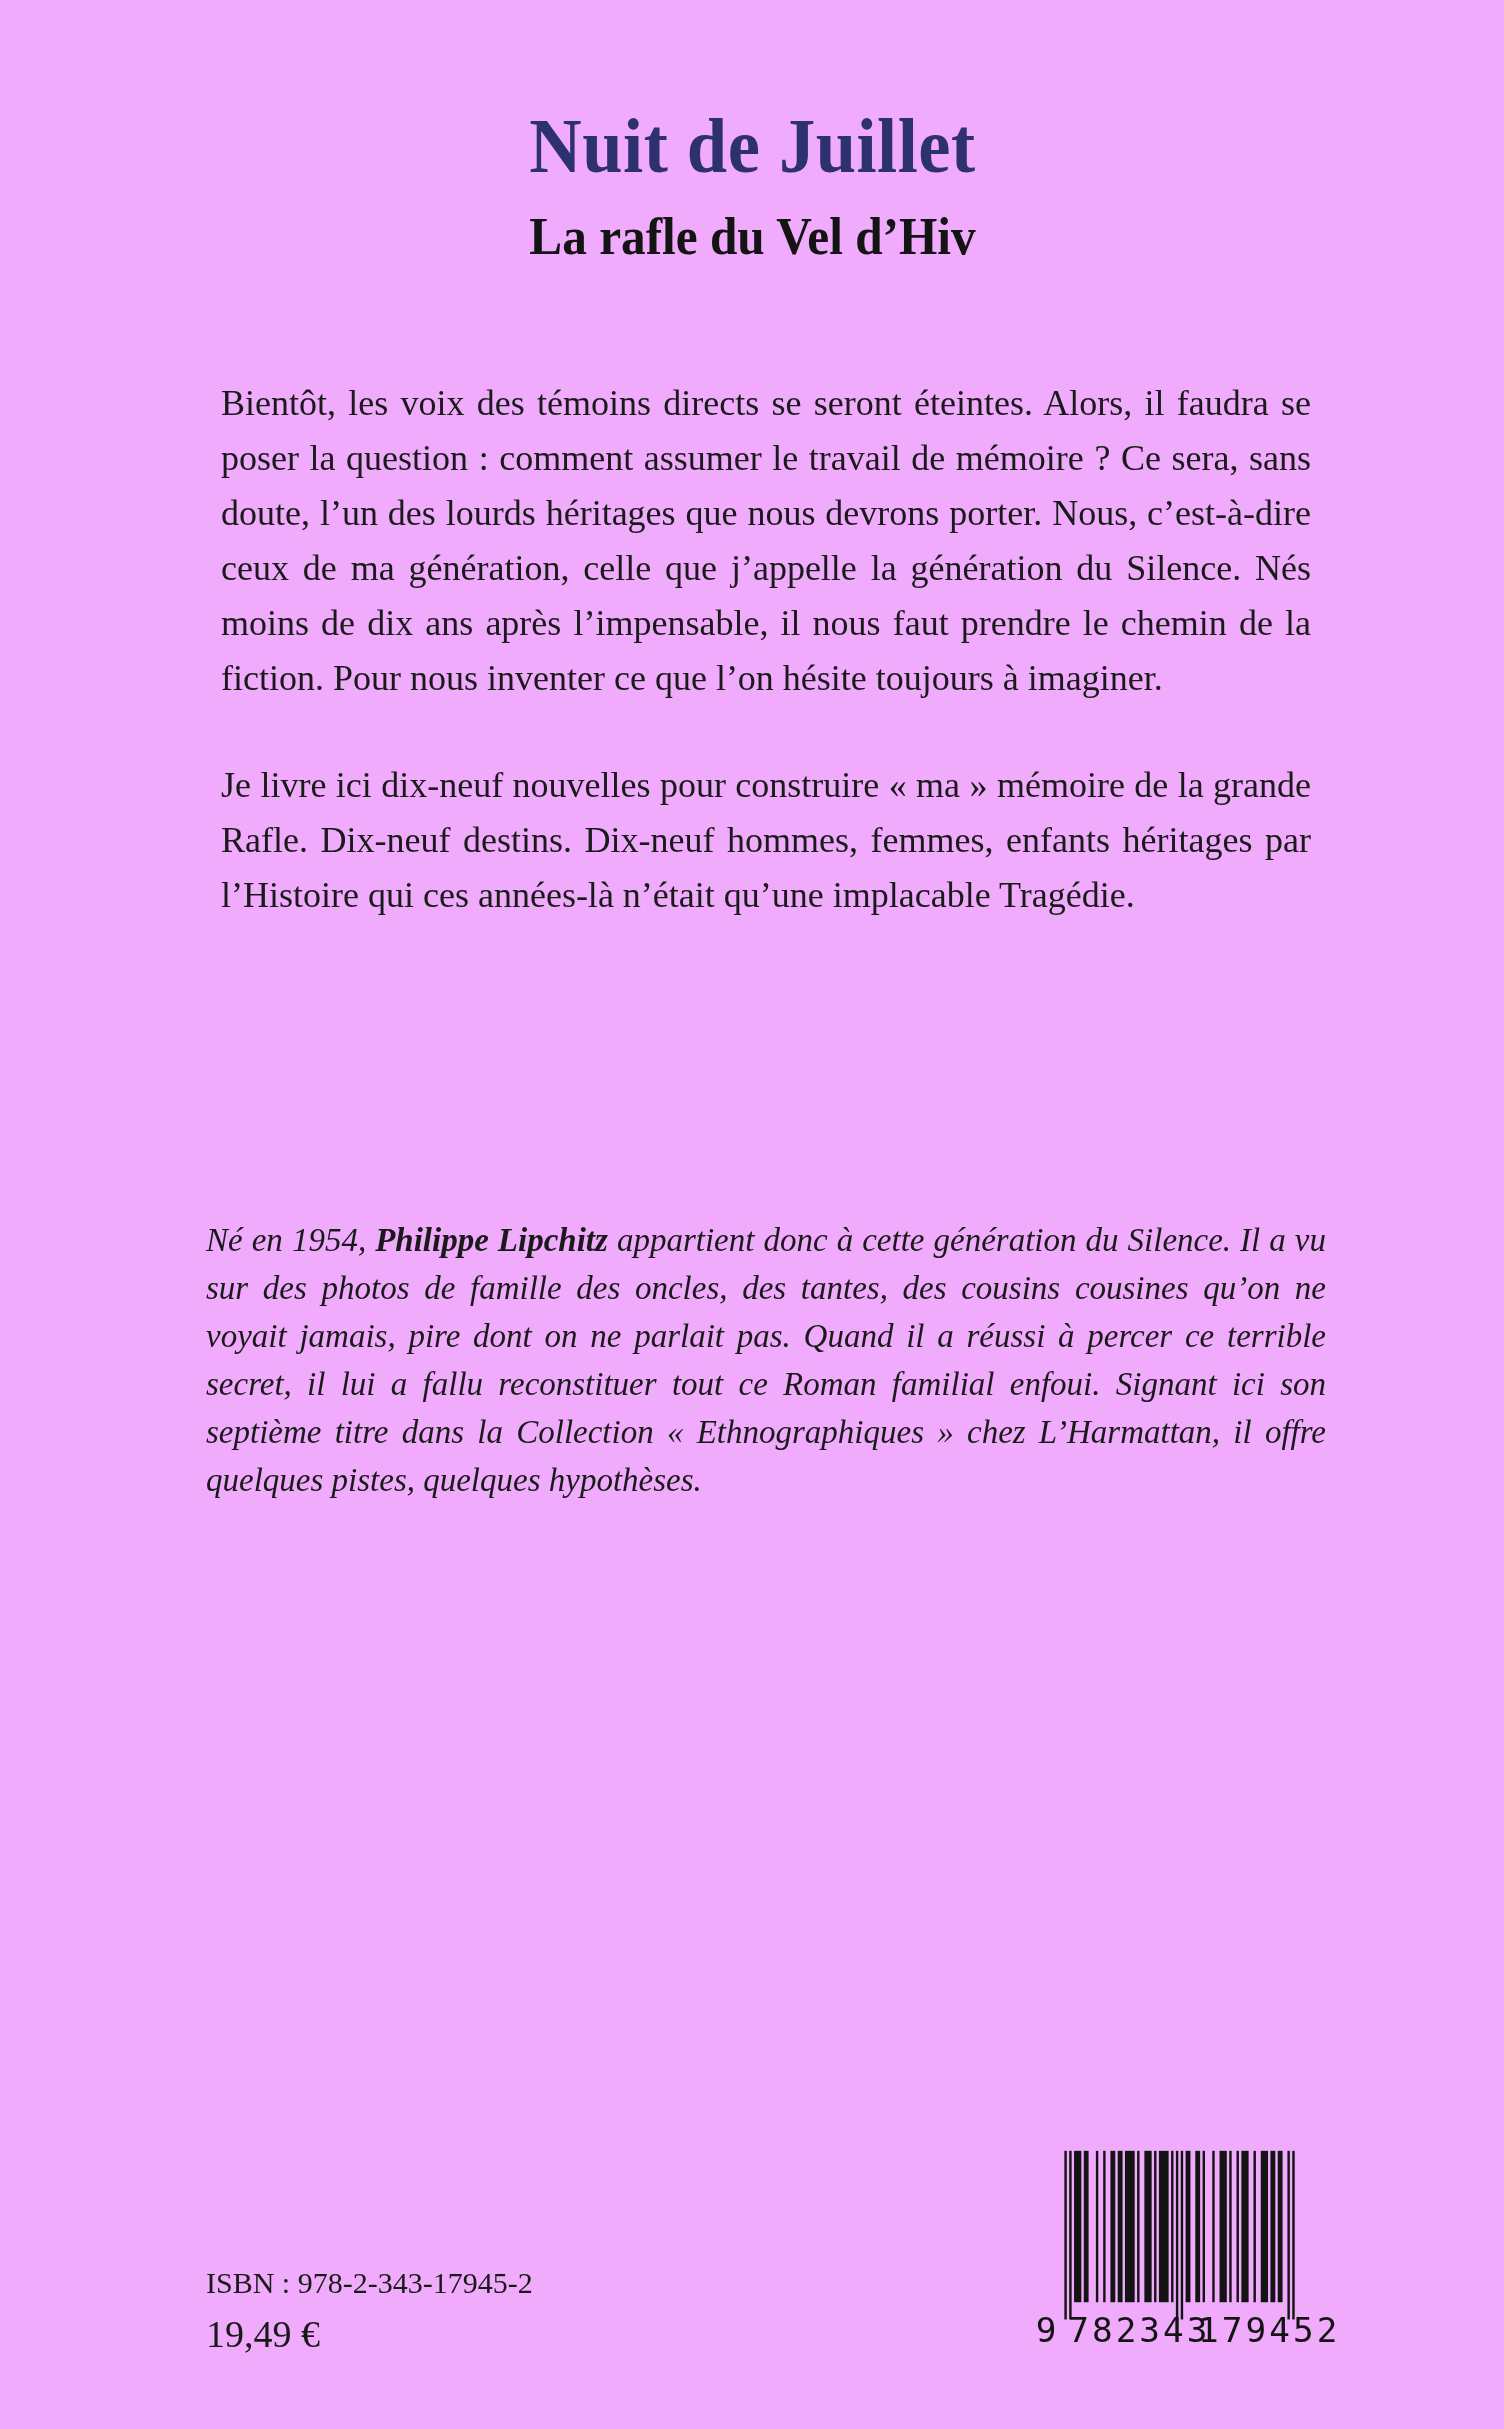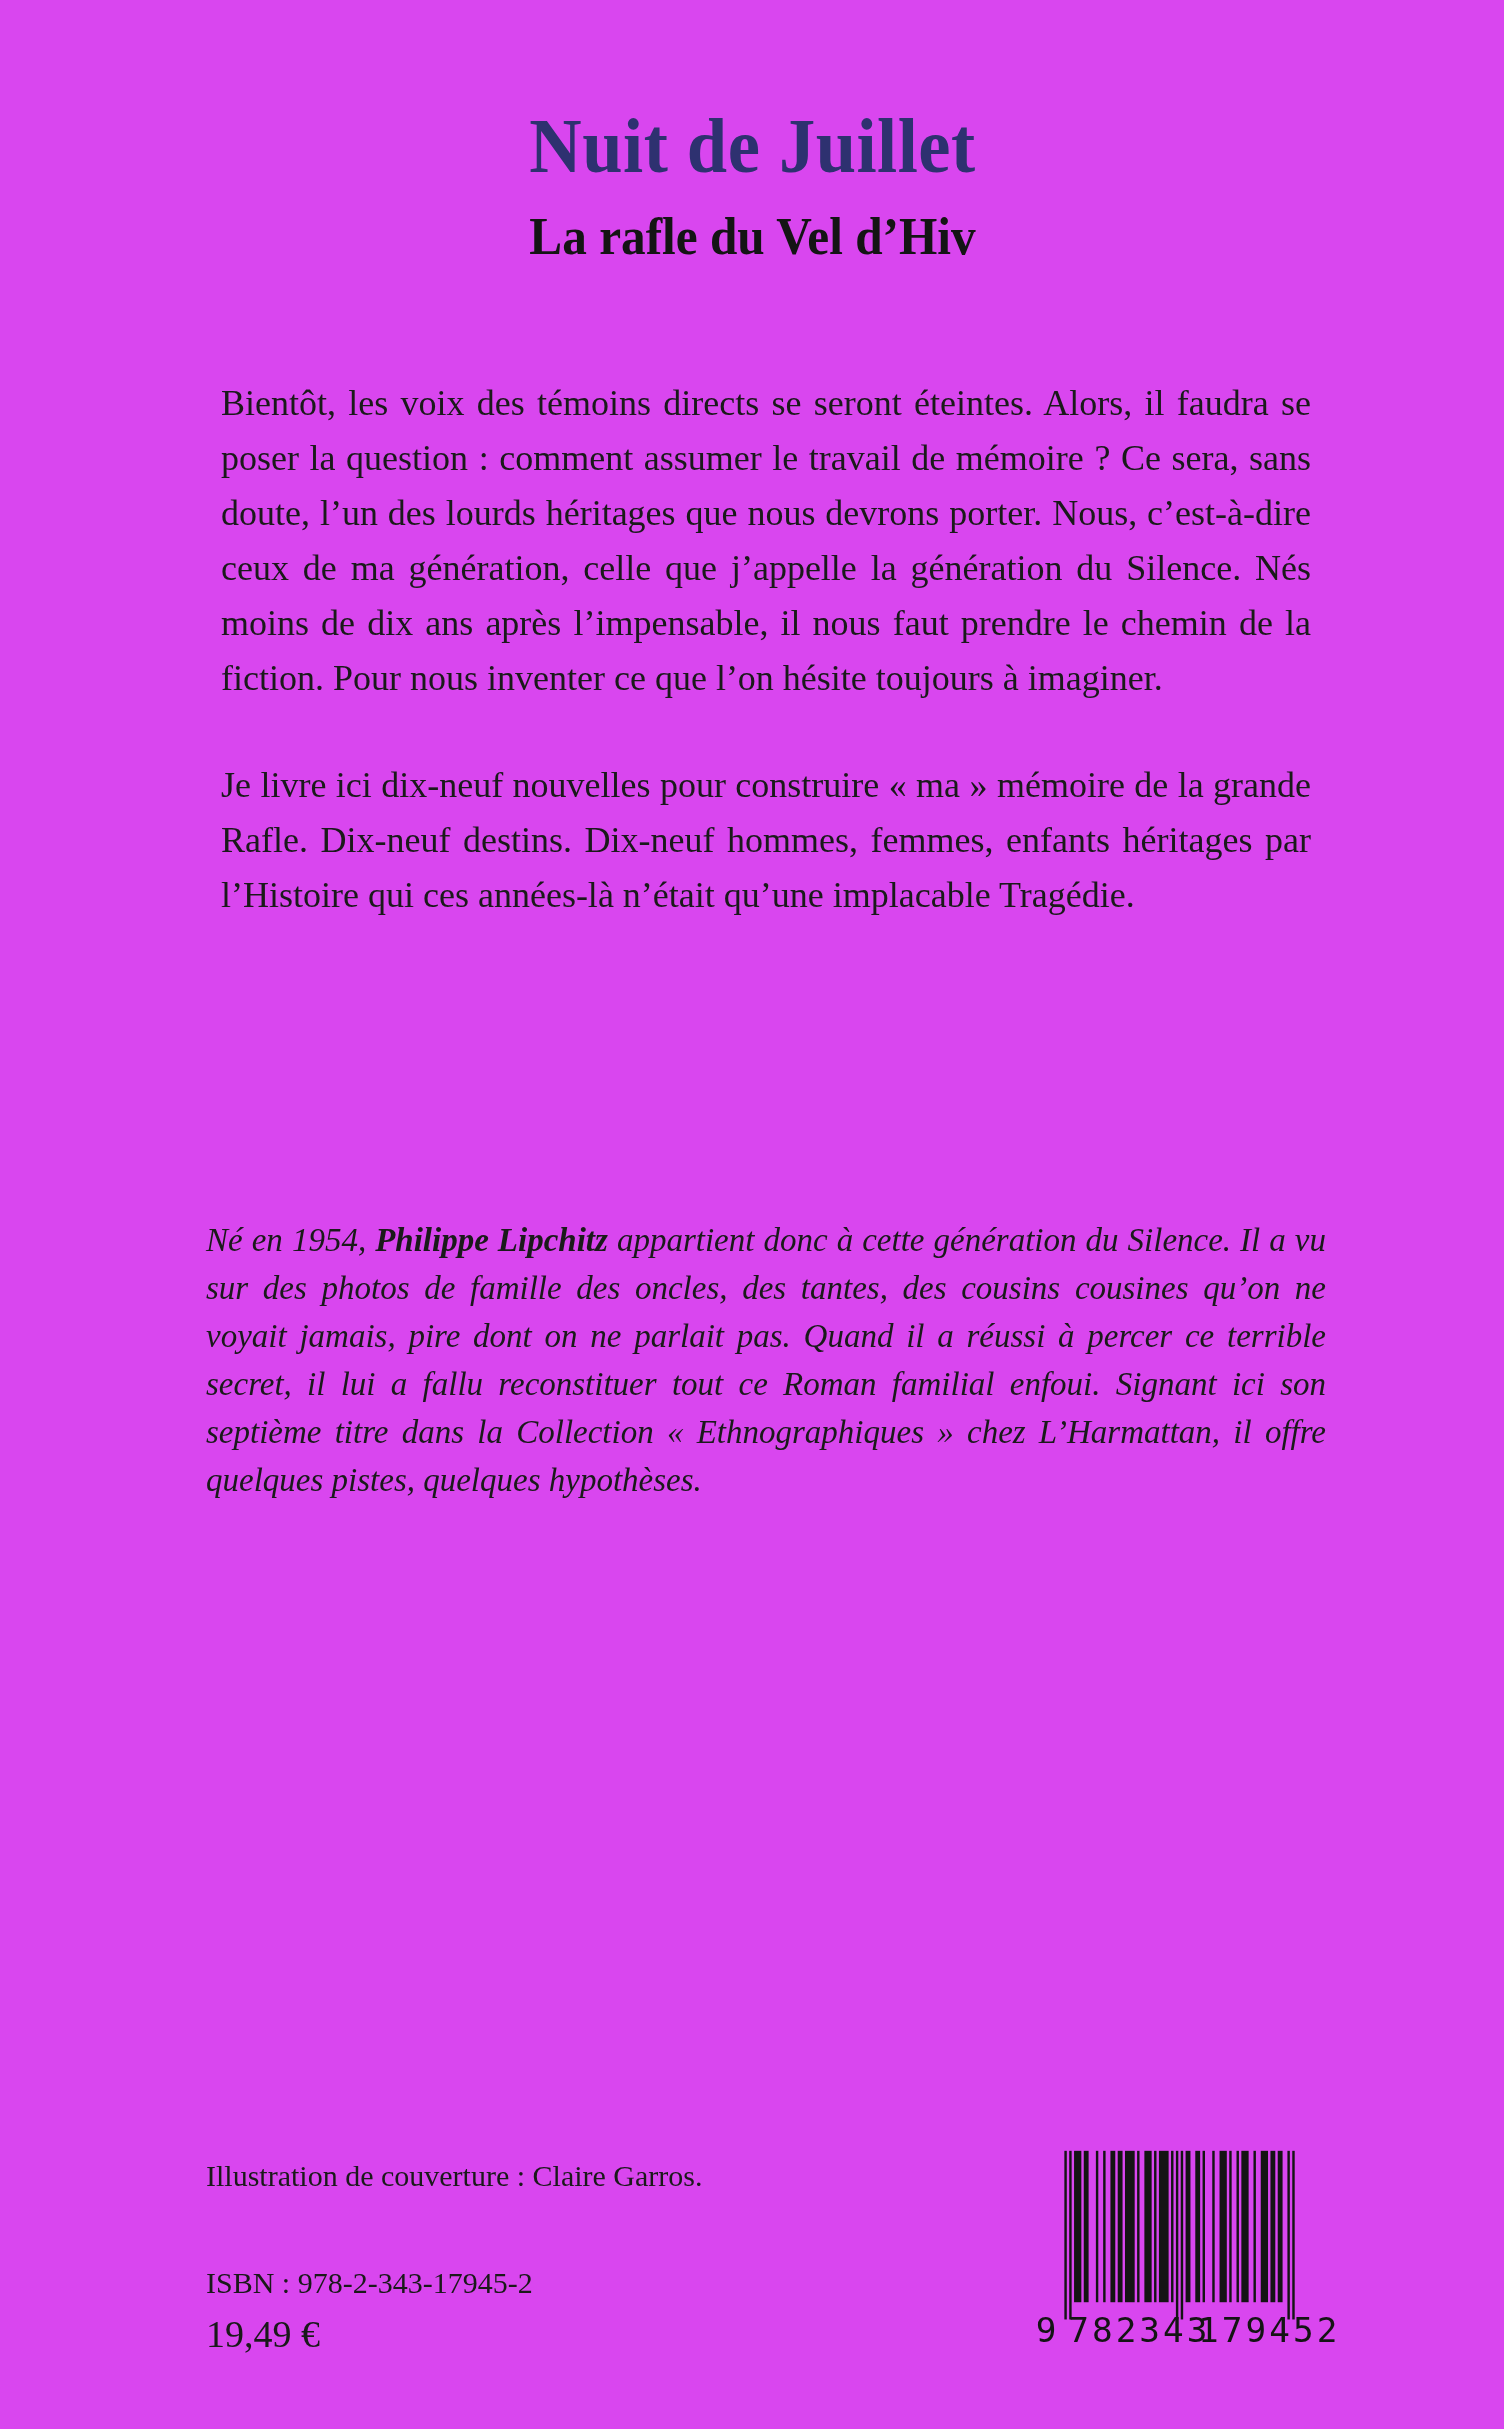--- a/index.html
+++ b/index.html
@@ -12,21 +12,21 @@
     height: 2430px;
     position: relative;
     overflow: hidden;
     font-family: "Liberation Serif", "DejaVu Serif", serif;
     color: #1a1a1a;
   }
 
   .page {
     position: absolute;
     inset: 0;
-    background: #d946ef;
+    background: #f0abfc;
   }
 
   
   .title-block {
     position: absolute;
     left: 0;
     right: 0;
     top: 107px;
     text-align: center;
   }
@@ -149,21 +149,20 @@
 
   <div class="blurb">
     <p class="first">Bientôt, les voix des témoins directs se seront éteintes. Alors, il faudra se poser la question : comment assumer le travail de mémoire ? Ce sera, sans doute, l’un des lourds héritages que nous devrons porter. Nous, c’est-à-dire ceux de ma génération, celle que j’appelle la génération du Silence. Nés moins de dix ans après l’impensable, il nous faut prendre le chemin de la fiction. Pour nous inventer ce que l’on hésite toujours à imaginer.</p>
     <p class="second">Je livre ici dix-neuf nouvelles pour construire « ma » mémoire de la grande Rafle. Dix-neuf destins. Dix-neuf hommes, femmes, enfants héritages par l’Histoire qui ces années-là n’était qu’une implacable Tragédie.</p>
   </div>
 
   <div class="bio">
     <p><span>Né en 1954, </span><span class="author-name">Philippe Lipchitz</span><span> appartient donc à cette génération du Silence. Il a vu sur des photos de famille des oncles, des tantes, des cousins cousines qu’on ne voyait jamais, pire dont on ne parlait pas. Quand il a réussi à percer ce terrible secret, il lui a fallu reconstituer tout ce Roman familial enfoui. Signant ici son septième titre dans la Collection « Ethnographiques » chez L’Harmattan, il offre quelques pistes, quelques hypothèses.</span></p>
   </div>
 
-  <div class="credit">Illustration de couverture : Claire Garros.</div>
 
   <div class="isbn">ISBN : 978-2-343-17945-2</div>
 
   <div class="price">19,49 €</div>
 
   <div class="barcode-wrap">
     <svg class="barcode-svg" viewBox="0 0 330 215" preserveAspectRatio="none">
       <g id="bars" fill="#141414">
           <rect x="36.00" y="4" width="2.54" height="176"></rect>
           <rect x="41.08" y="4" width="2.54" height="176"></rect>

